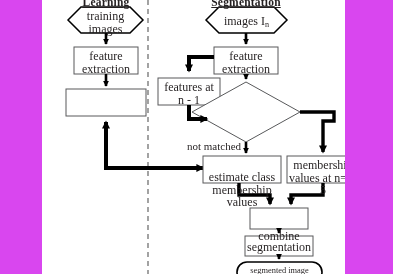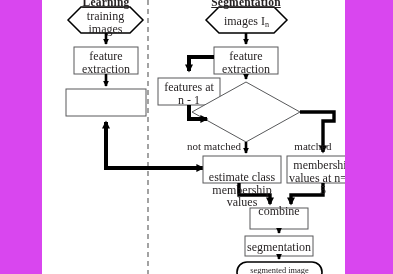--- a/index.html
+++ b/index.html
@@ -84,21 +84,20 @@
     <div class="lbl node" style="left:164px;top:15px;width:81px;"><span>images I</span><sub>n</sub></div>
 
     <div class="lbl node" style="left:172px;top:50px;width:64px;">feature
 extraction</div>
     <div class="lbl node" style="left:116px;top:81px;width:62px;">features at
 n - 1</div>
     <div class="lbl node" style="left:161px;top:171px;width:78px;">estimate class
 membership values</div>
     <div class="lbl node" style="left:245px;top:159px;width:72px;">membership
 values at n=n-5</div>
-    <div class="lbl node" style="left:208px;top:205px;width:58px;">combine</div>
+    <div class="lbl node" style="left:208px;top:230px;width:58px;">combine</div>
     <div class="lbl node" style="left:203px;top:241px;width:68px;">segmentation</div>
     <div class="lbl term" style="left:195px;top:267px;width:85px;">segmented image</div>
 
     <div class="lbl edgelbl" style="left:140px;top:141px;width:64px;">not matched</div>
-    <div class="lbl edgelbl" style="left:244px;top:141px;width:54px;">matched</div>
 
   </div>
 </div>
 
 </body></html>

